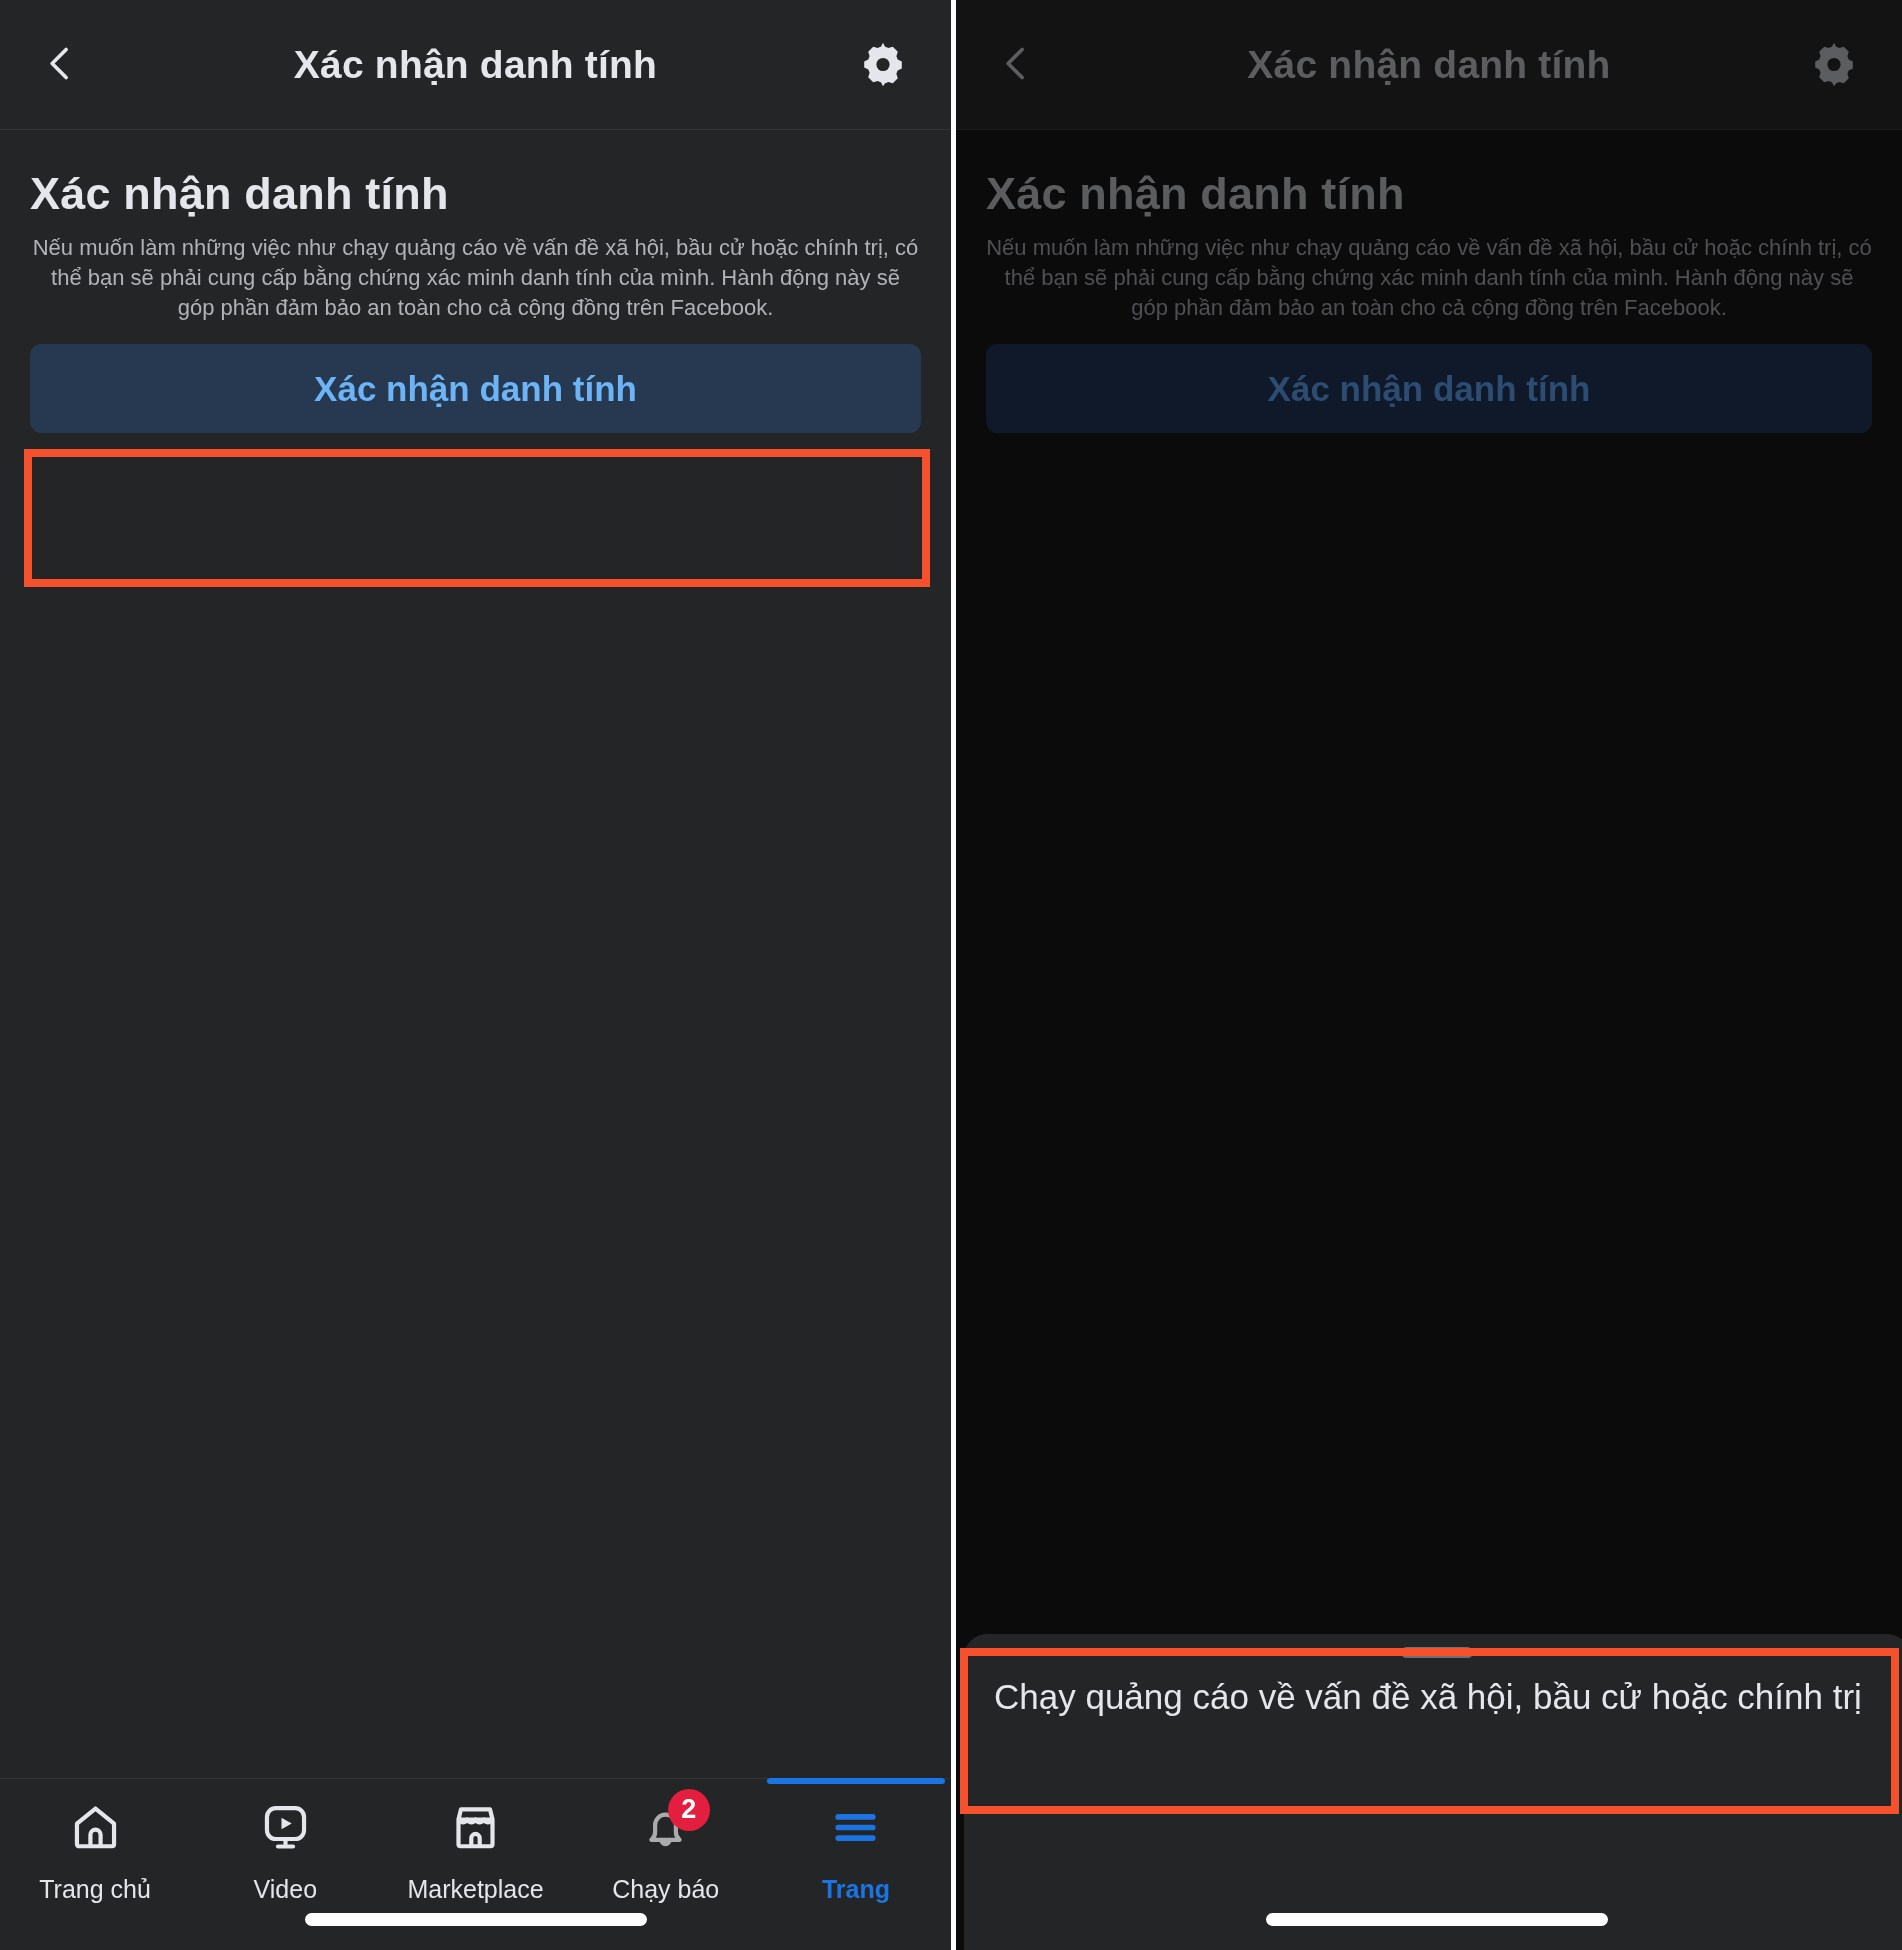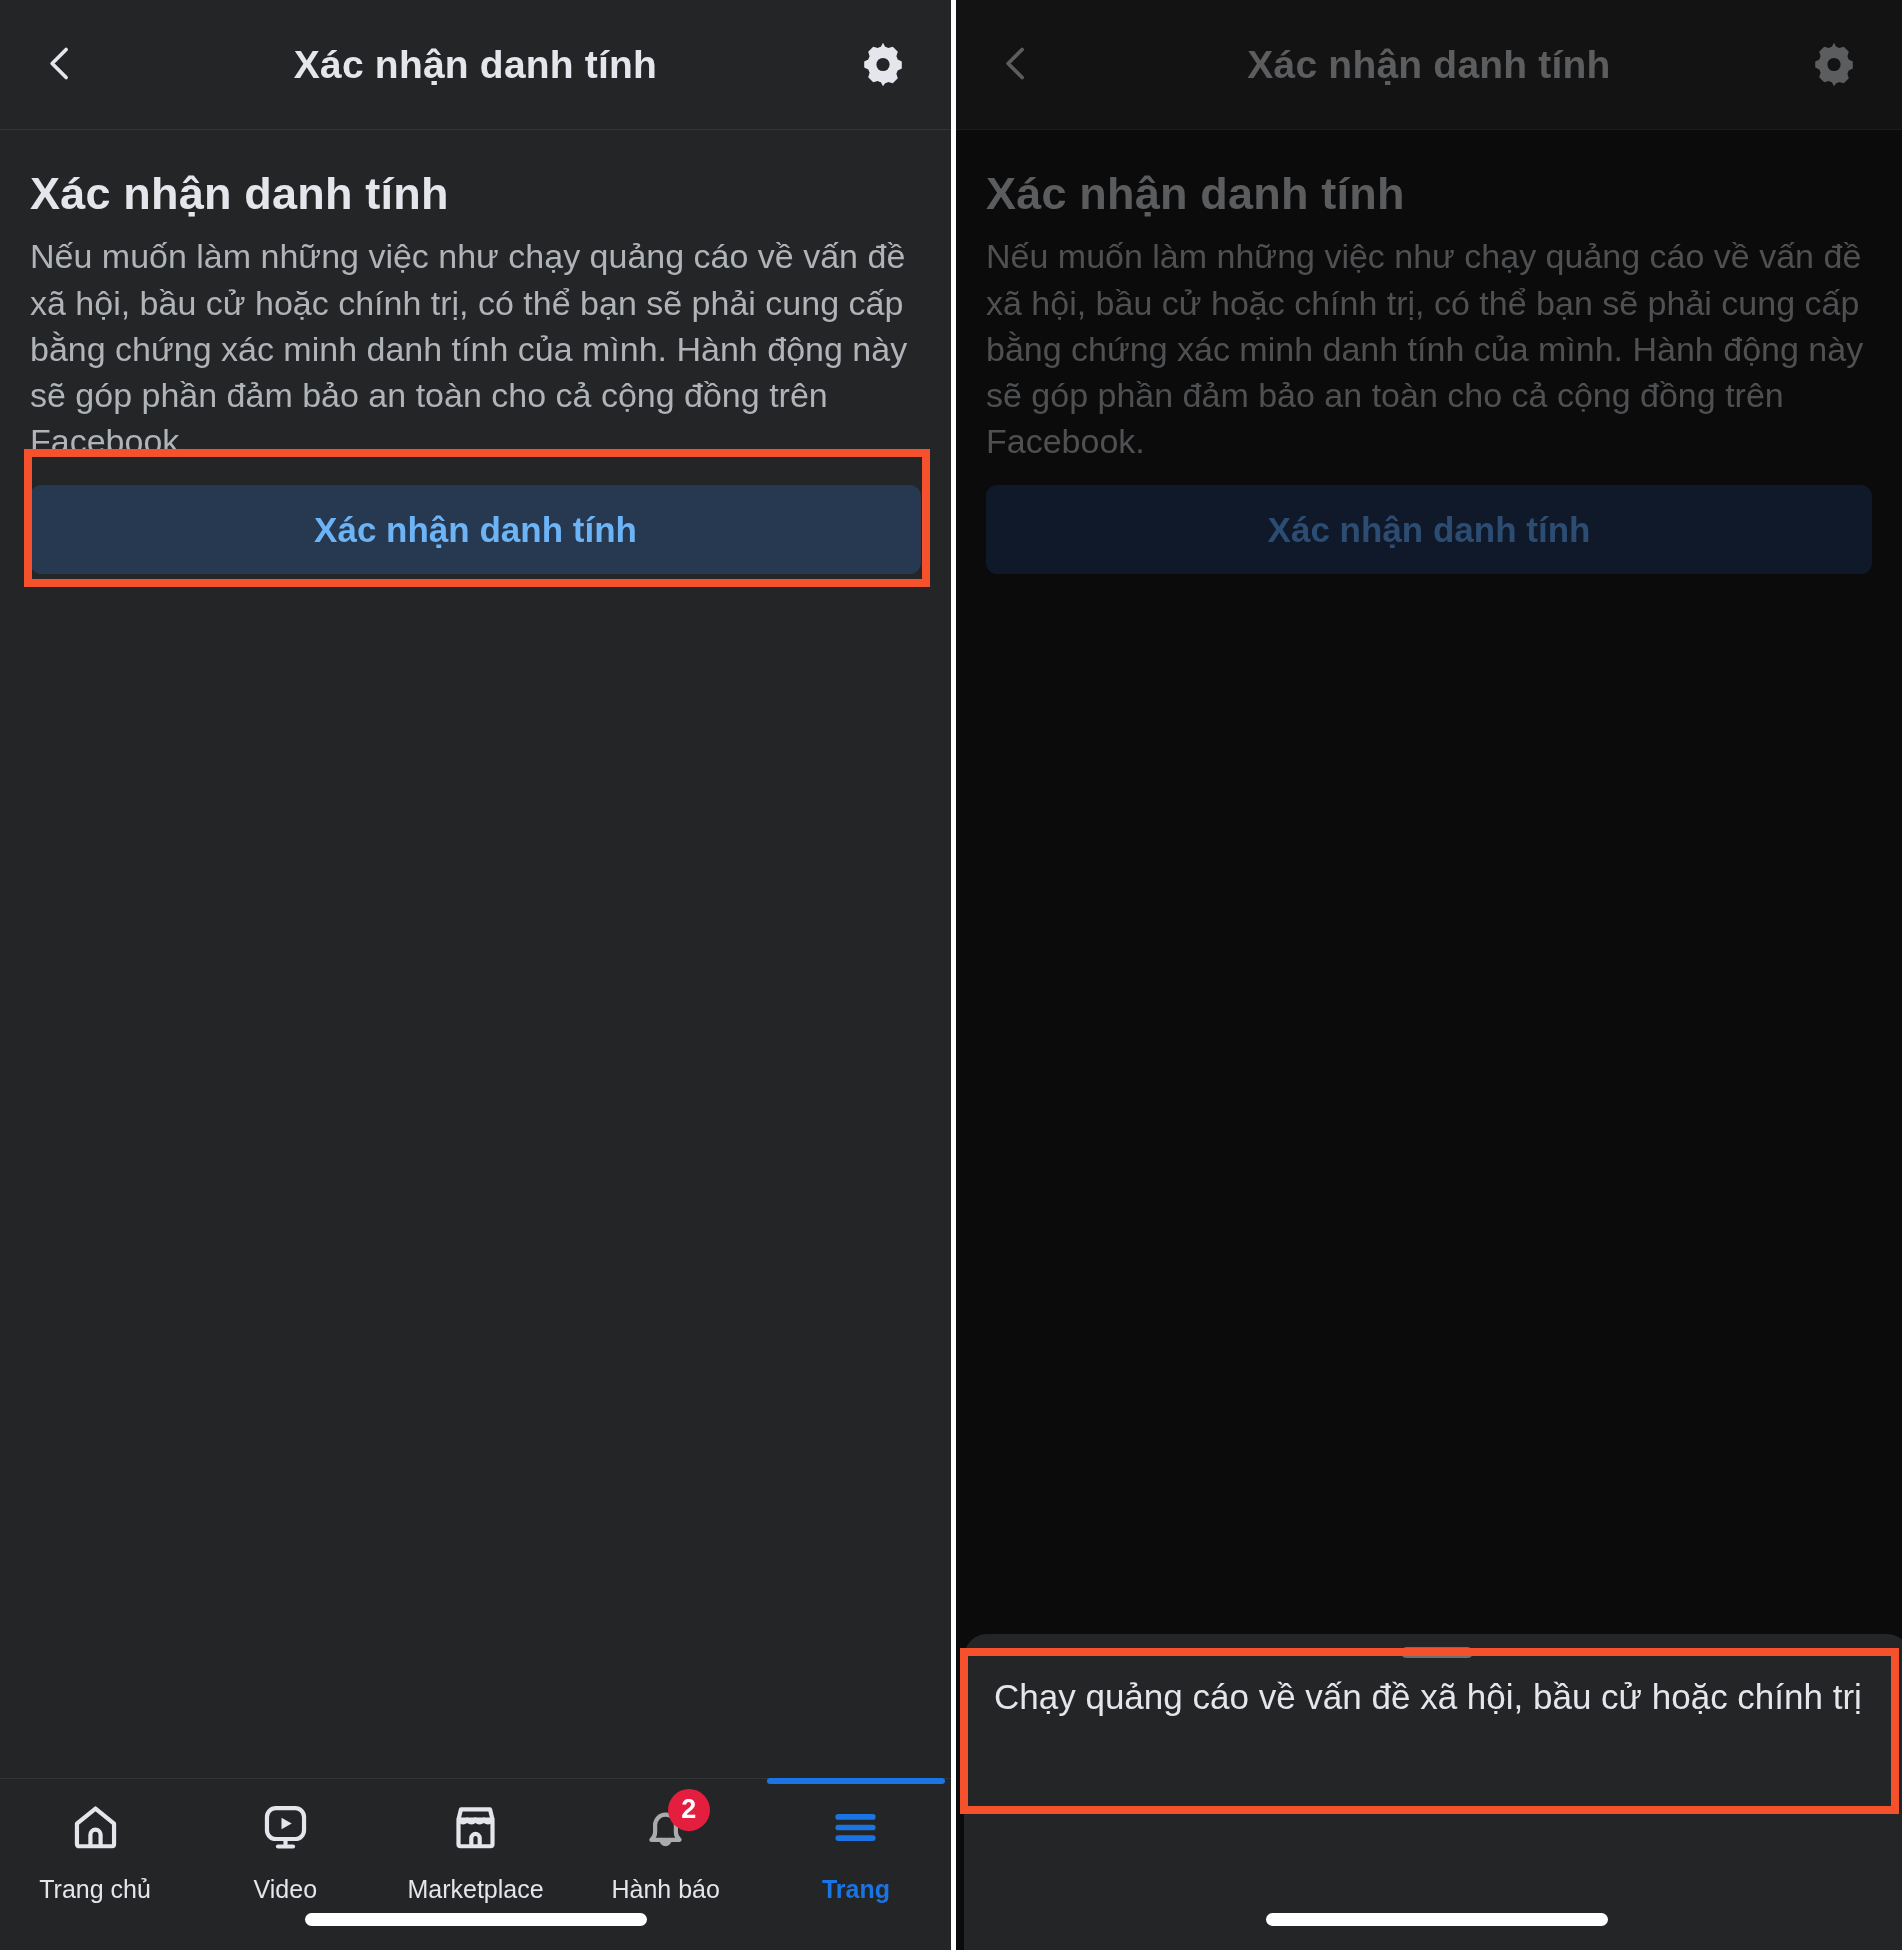--- a/index.html
+++ b/index.html
@@ -45,22 +45,23 @@
   .gear-btn svg { width:48px; height:48px; }
 
   
   .content { padding:38px 30px 0 30px; }
   .page-title {
     font-size:45px; font-weight:bold; color:#e4e6eb;
     margin-bottom:13.3px; letter-spacing:0.2px;
   }
   .panel-right .page-title { color:#5b5c5e; }
   .page-desc {
-    font-size:34px; line-height:1.36; color:#b0b3b8;
+    font-size:22px; line-height:1.36; color:#b0b3b8;
     max-width:894px;
+    text-align:center;
   }
   .panel-right .page-desc { color:#4f5052; }
 
   
   .cta-wrap { padding:21px 30px 0 30px; }
   .cta-btn {
     height:89px; border-radius:11.4px;
     background:#263951;
     display:flex; align-items:center; justify-content:center;
     font-size:35px; font-weight:bold; color:#6cb4f5;
@@ -210,21 +211,21 @@
 
 
       <div class="tab">
         <div class="ic">
           <svg viewBox="0 0 24 24" fill="none" stroke="#a9abad" stroke-width="1.9" stroke-linejoin="round">
             <path d="M5.6 17.6h12.8c-1.3-1.1-1.7-2-1.7-3.6v-3.1a4.7 4.7 0 0 0-9.4 0V14c0 1.6-.4 2.5-1.7 3.6z"></path>
             <path d="M10.1 17.6a1.9 1.9 0 0 0 3.8 0" stroke-linecap="round"></path>
           </svg>
           <span class="badge">2</span>
         </div>
-        <div class="lbl">Hành báo</div>
+        <div class="lbl">Chạy báo</div>
       </div>
 
       <div class="tab active">
         <div class="indicator"></div>
         <div class="ic">
           <svg viewBox="0 0 24 24" fill="none" stroke="#1b74e4" stroke-width="2.6" stroke-linecap="round">
             <line x1="4.2" y1="7.2" x2="19.8" y2="7.2"></line>
             <line x1="4.2" y1="12" x2="19.8" y2="12"></line>
             <line x1="4.2" y1="16.8" x2="19.8" y2="16.8"></line>
           </svg>

